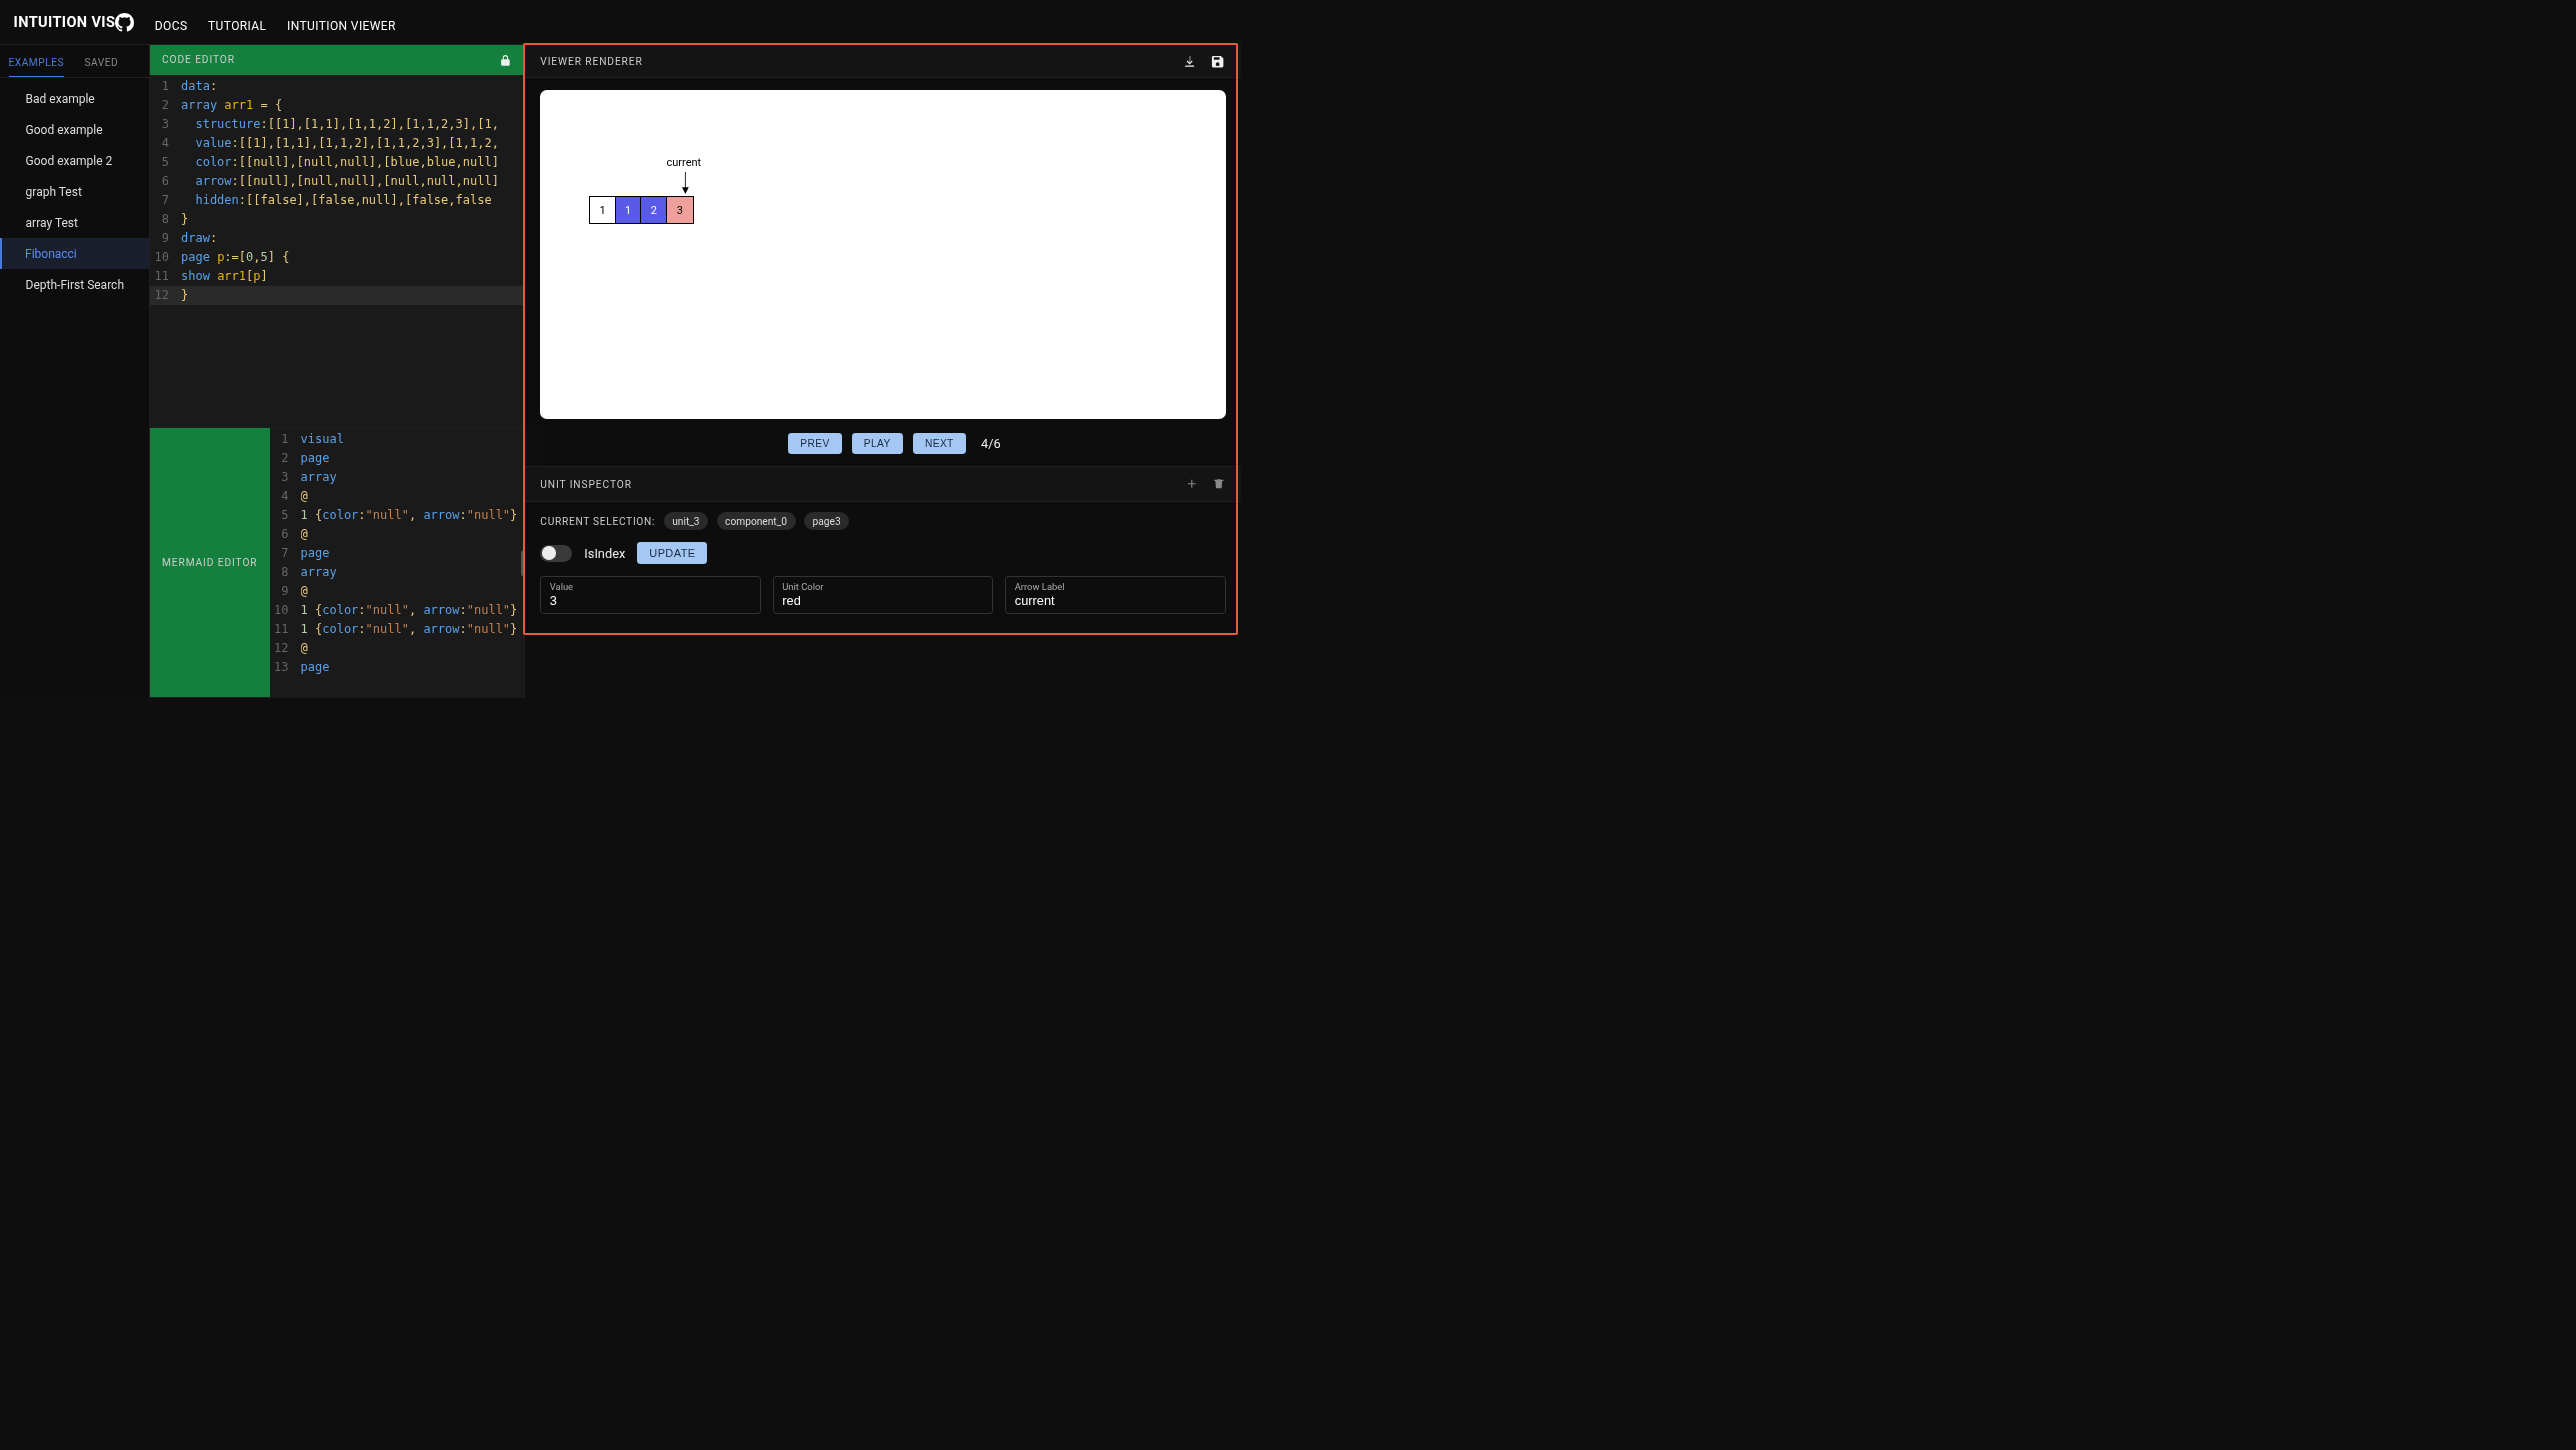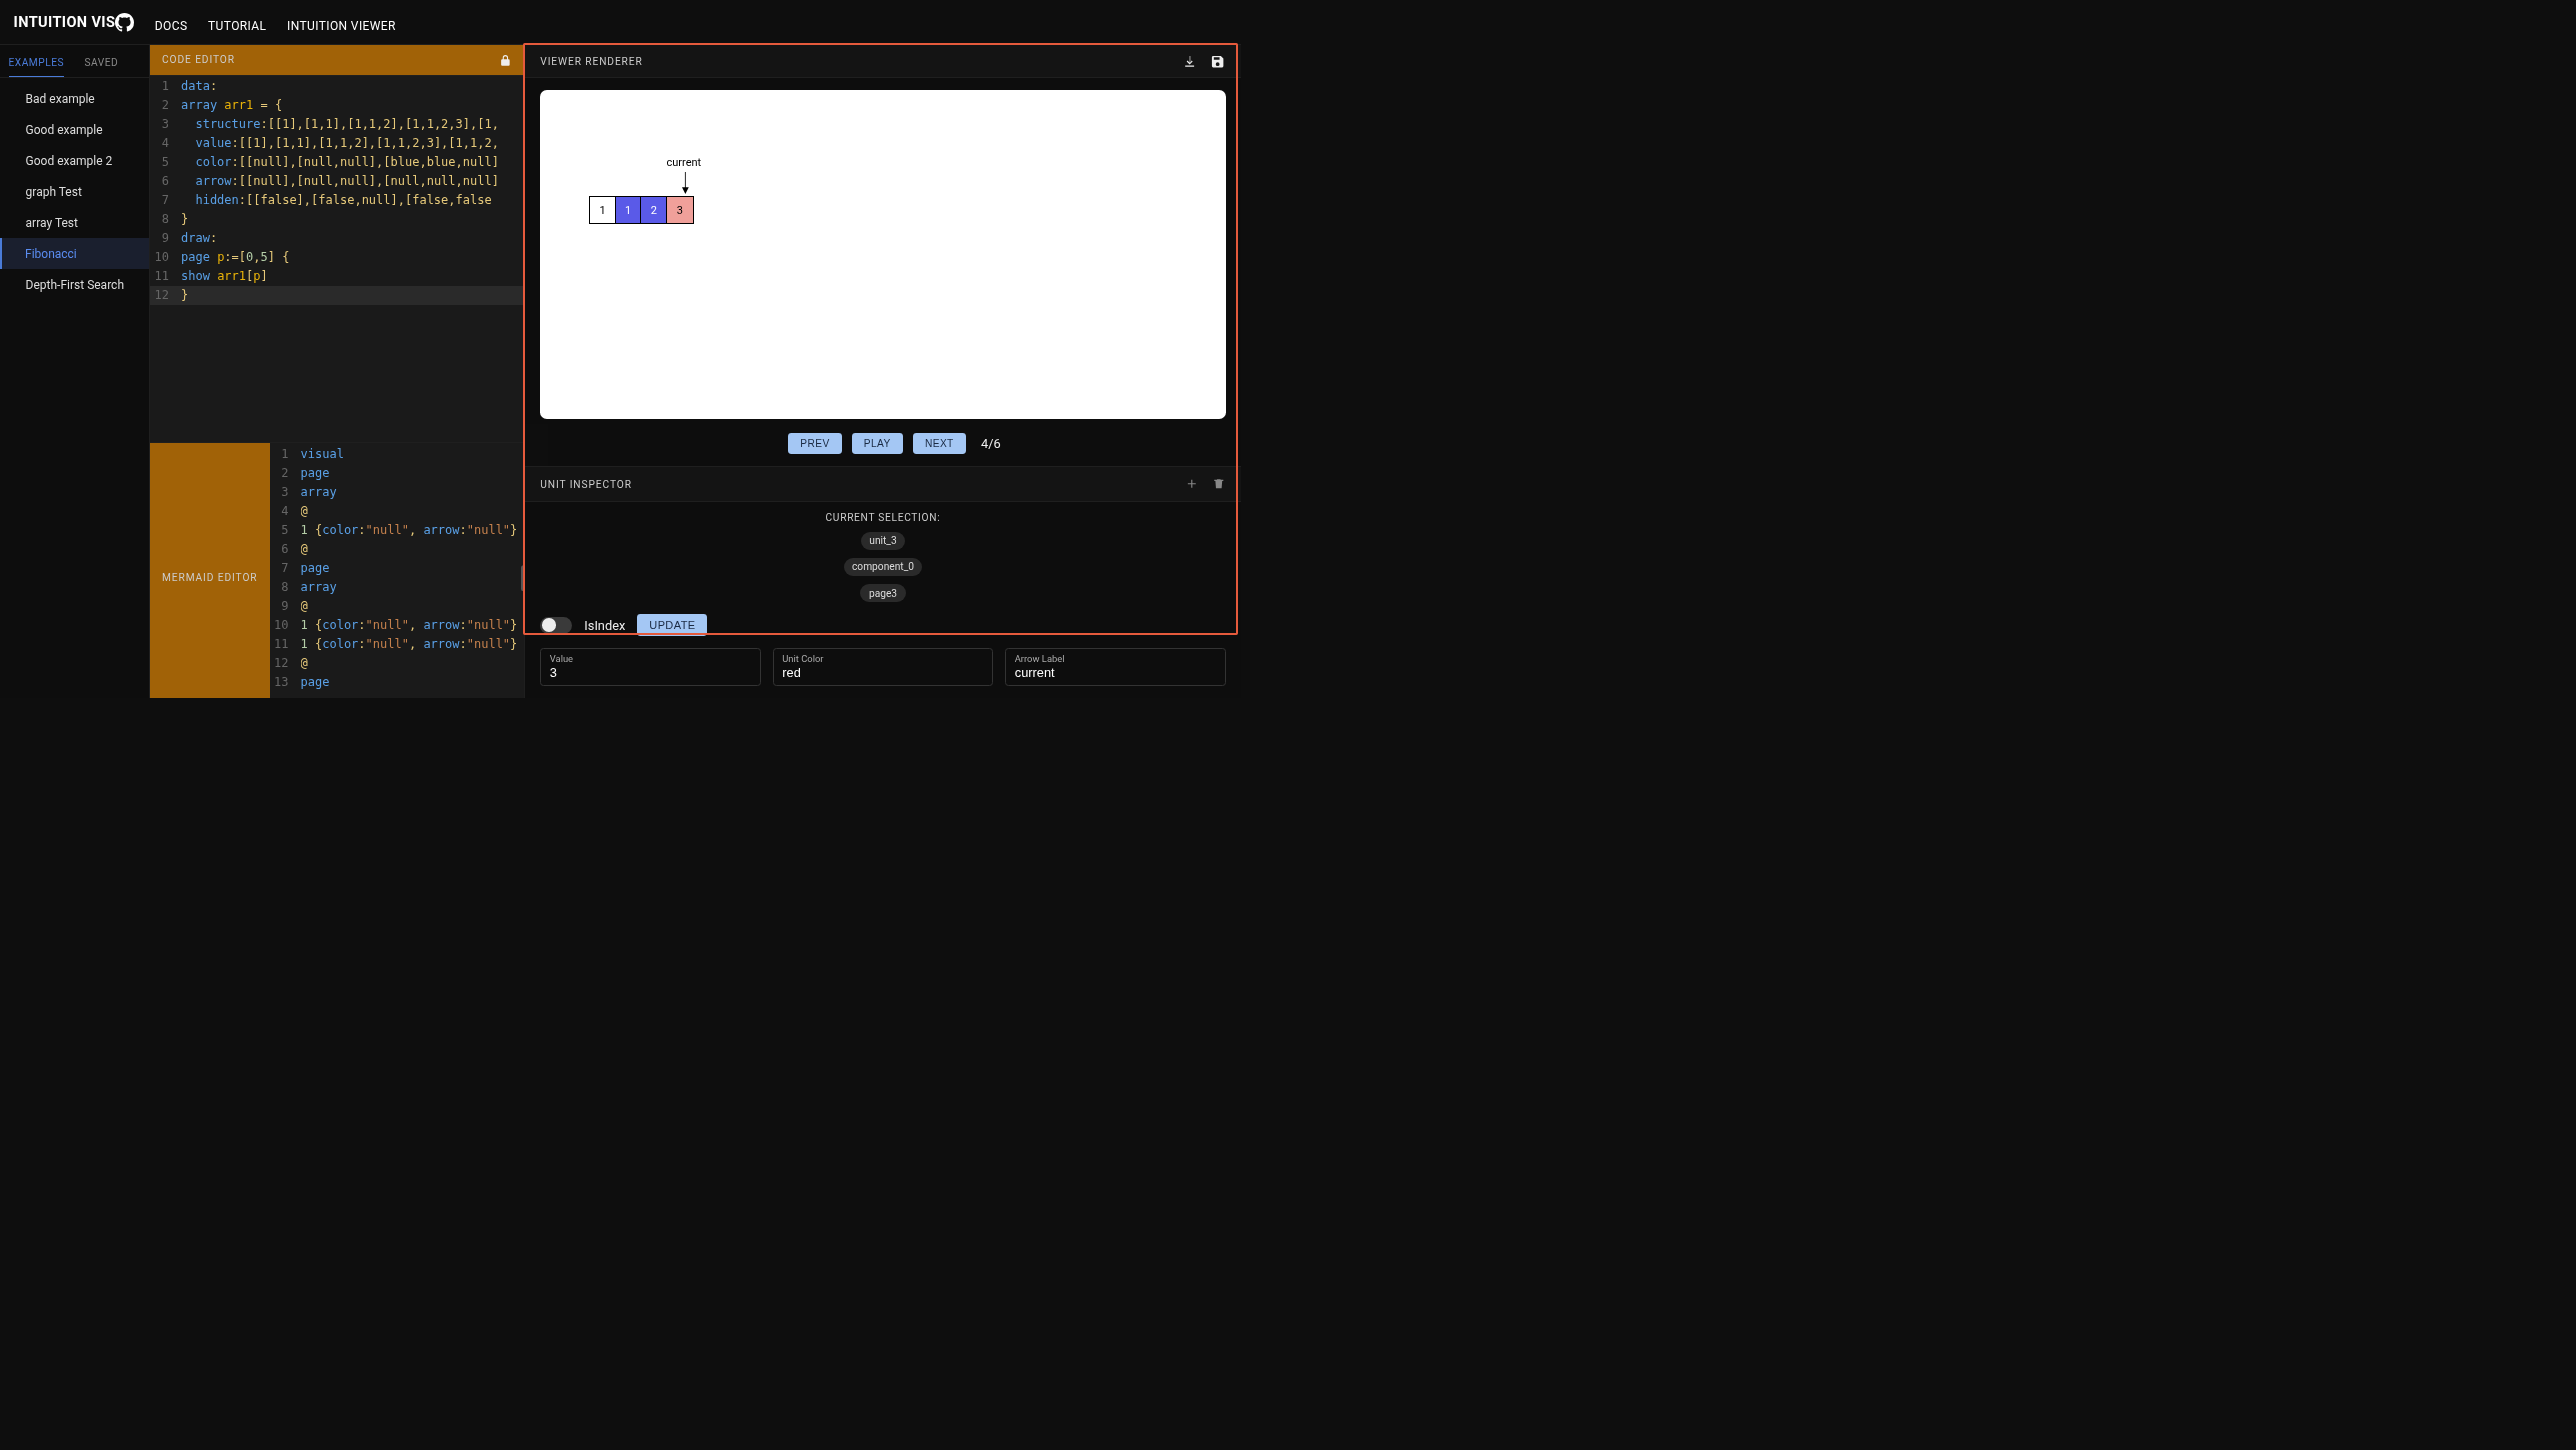--- a/index.html
+++ b/index.html
@@ -76,21 +76,21 @@
   }
   .panel-head {
     display: flex;
     align-items: center;
     justify-content: space-between;
     padding: 8.5px 12px;
     border-bottom: 0.9px solid #1f1f1f;
     font-size: 10.2px;
     letter-spacing: 0.9px;
     color: #ccc;
-    background: #a16207;
+    background: #15803d;
   }
   .lock-icon { width: 12.8px; height: 12.8px; fill: #eee; cursor: pointer; }
   .code-area {
     flex: 1;
     min-height: 0;
     background: #1a1a1a;
     overflow: hidden;
     position: relative;
   }
   .code-lines { font-family: ui-monospace, Menlo, Consolas, monospace; font-size: 12px; line-height: 19px; padding-top: 1.7px; }
@@ -246,21 +246,21 @@
     padding: 10.2px 15.3px;
     font-size: 10.2px;
     letter-spacing: 0.9px;
     color: #ccc;
     background: #141414;
     border-bottom: 0.9px solid #1f1f1f;
   }
   .insp-head-icons { display: flex; gap: 13.6px; }
   .insp-head-icons svg { width: 13.6px; height: 13.6px; fill: #888; cursor: pointer; }
   .insp-body { padding: 10.2px 15.3px; }
-  .sel-row { display: flex; align-items: center; gap: 8.5px; font-size: 10.2px; letter-spacing: 0.7px; color: #ccc; margin-bottom: 12px; flex-direction: column;}
+  .sel-row { display: flex; align-items: center; gap: 8.5px; font-size: 10.2px; letter-spacing: 0.7px; color: #ccc; margin-bottom: 12px;}
   .chip { background: #2a2a2a; color: #ddd; padding: 3.4px 8.5px; border-radius: 10.2px; font-size: 10.2px; letter-spacing: 0; }
   .toggle-row { display: flex; align-items: center; gap: 12px; margin-bottom: 12px; }
   .toggle {
     width: 32px;
     height: 17px;
     background: #3a3a3a;
     border-radius: 8.5px;
     position: relative;
     cursor: pointer;
   }

